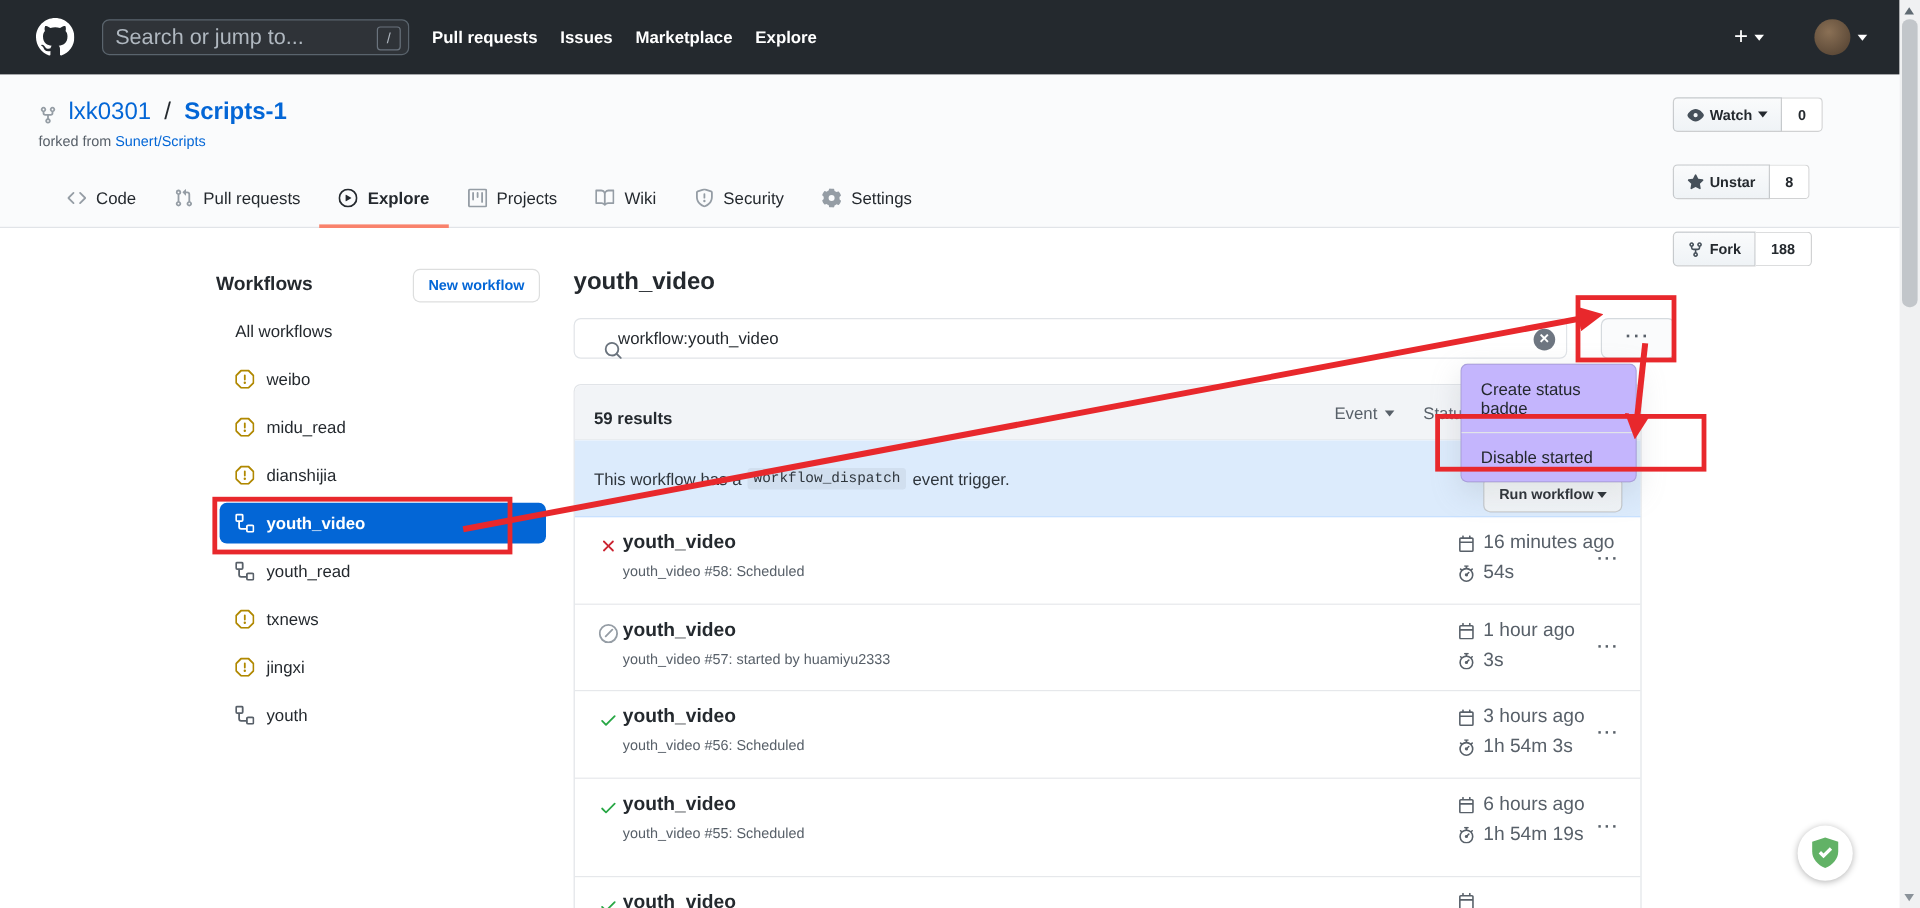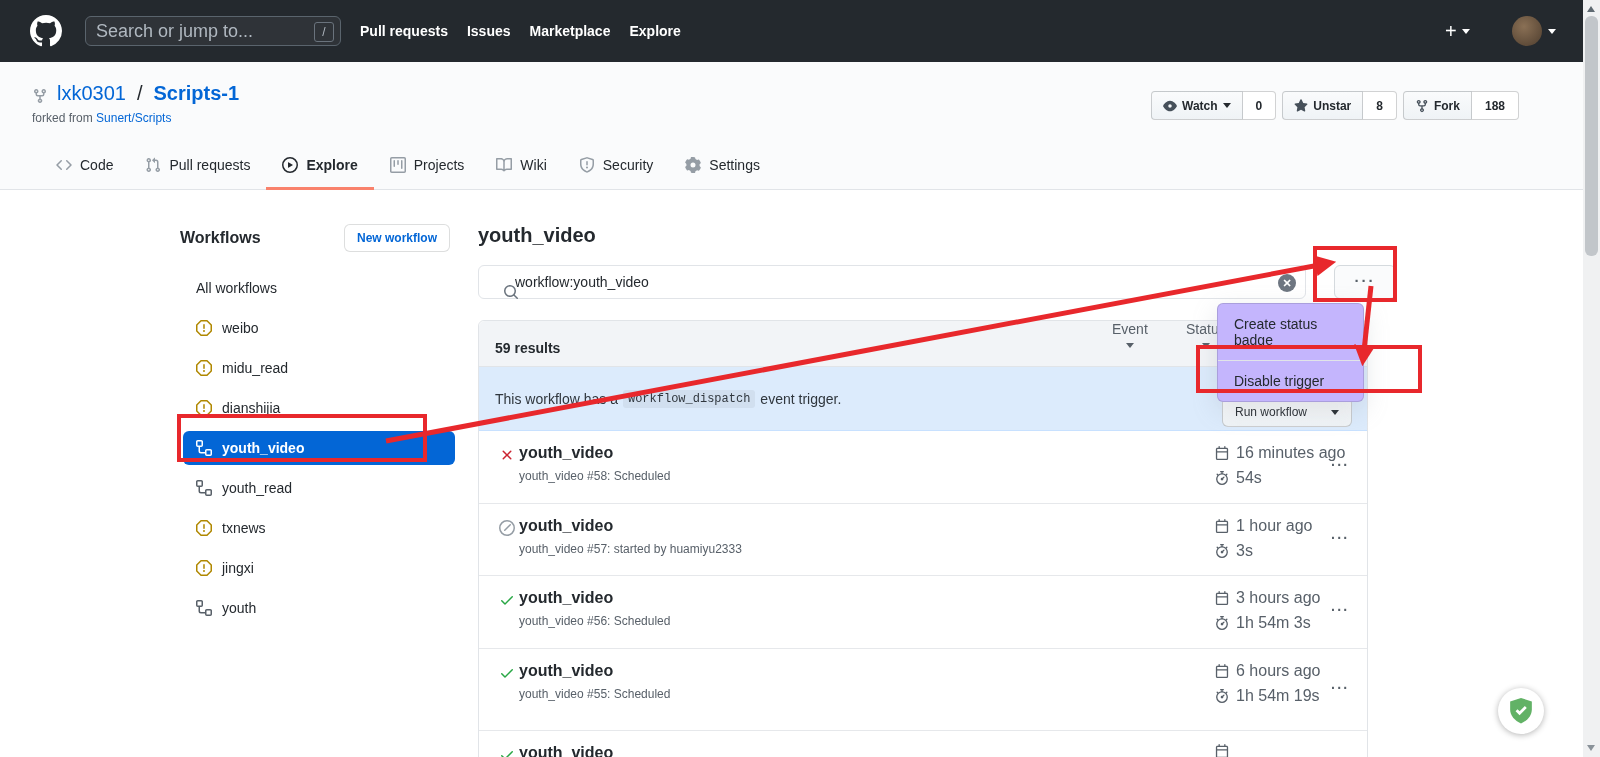--- a/index.html
+++ b/index.html
@@ -27,66 +27,66 @@
   .avatar { width:30px; height:30px; border-radius:50%; background:radial-gradient(circle at 40% 35%, #8a7055, #5d4a38 75%); }
   
   .repo-head { position:absolute; left:0; top:62px; width:1583px; height:128px; background:#fafbfc; border-bottom:1px solid #e1e4e8; z-index:2; }
   .repo-title-row { position:absolute; left:32px; top:20px; display:flex; align-items:center; gap:9px; font-size:20px; }
   .repo-title-row .octicon { color:#959da5; }
   .repo-owner { color:var(--link-blue,#0366d6); cursor:pointer; }
   .repo-sep { color:#24292e; padding:0 2px; }
   .repo-name { color:var(--link-blue,#0366d6); font-weight:700; cursor:pointer; }
   .repo-forked { position:absolute; left:32px; top:49px; font-size:12px; color:#586069; }
   .repo-forked a { color:var(--link-blue,#0366d6); text-decoration:none; cursor:pointer; }
-  .repo-actions { position:absolute; top:29px; right:64px; display:flex; gap:6px; }
+  .repo-actions { position:absolute; top:19px; right:64px; display:flex; gap:27px;flex-direction:column; }
   .action-group { display:flex; height:29px; font-size:12px; font-weight:700; }
   .action-btn { display:flex; align-items:center; gap:5px; padding:0 11px; background:linear-gradient(180deg,#fafbfc,#eff3f6);
     border:1px solid rgba(27,31,35,.2); border-radius:4px 0 0 4px; cursor:pointer; color:#24292e; }
   .action-btn .octicon { color:#46505a; }
   .action-count { display:flex; align-items:center; padding:0 13px; background:#fff; border:1px solid rgba(27,31,35,.2);
     border-left:none; border-radius:0 4px 4px 0; cursor:pointer; }
   .repo-tabs { position:absolute; left:40px; bottom:-1px; height:48px; display:flex; }
   .tab { display:flex; align-items:center; gap:8px; padding:0 16px; font-size:14px; color:#24292e; cursor:pointer; border-bottom:3px solid transparent;text-align:right; }
   .tab .octicon { color:#959da5; }
   .tab.active { font-weight:700; border-bottom-color:var(--tab-underline,#f9826c); }
   .tab.active .octicon { color:#24292e; }
   
   .wf-title { position:absolute; left:180px; top:229px; font-size:16px; font-weight:700; }
   .new-wf-btn { position:absolute; left:344px; top:224px; padding:6px 12px; font-size:12px; font-weight:600;
     color:var(--link-blue,#0366d6); background:#fff; border:1px solid rgba(27,31,35,.15); border-radius:6px; cursor:pointer; }
-  .wf-list { position:absolute; left:183px; top:268px; width:272px; }
+  .wf-list { position:absolute; left:183px; top:256px; width:272px; }
   .wf-item { height:40px; display:flex; align-items:center; gap:10px; padding-left:13px; font-size:14px; color:#24292e; cursor:pointer; }
   .wf-item .octicon { flex:none; }
   .wf-item .warn { color:var(--warning-yellow,#b08800); }
   .wf-item .wfic { color:#586069; }
   .wf-item.sel { height:34px; margin:3px 0; background:var(--accent-blue,#0366d6); color:#fff; border-radius:6px; font-weight:600; }
   .wf-item.sel .wfic { color:#fff; }
   
   .main-title { position:absolute; left:478px; top:224px; font-size:20px; font-weight:700; }
   .wf-search { position:absolute; left:478px; top:265px; width:828px; height:34px; background:#fff; border:1px solid #e1e4e8; border-radius:6px; }
   .wf-search .octicon { position:absolute; left:12px; top:9px; color:#6a737d; }
   .wf-search input { position:absolute; left:36px; top:0; width:740px; height:32px; border:none; outline:none; font-size:14px; color:#24292e;
     font-family:"Liberation Sans",sans-serif; background:transparent; }
   .x-clear { position:absolute; right:9px; top:8px; width:18px; height:18px; border-radius:50%; background:#6e7681; color:#fff;
     font-size:11px; font-weight:700; text-align:center; line-height:18px; cursor:pointer; }
   .kebab-btn { position:absolute; left:1334px; top:265px; width:62px; height:34px; background:#fafbfc; border:1px solid #d5dade; border-radius:6px;
     color:#586069; font-size:15px; font-weight:700; letter-spacing:2px; text-align:center; line-height:30px; cursor:pointer; }
   
   .results-card { position:absolute; left:478px; top:320px; width:890px; height:483px; border:1px solid #e1e4e8; border-radius:6px; background:#fff; z-index:1; }
   .card-head { position:relative; height:46px; background:#f2f4f7; border-bottom:1px solid #e1e4e8; border-radius:6px 6px 0 0; }
   .results-count { position:absolute; left:16px; top:4px; line-height:46px; font-size:14px; font-weight:700; }
-  .filter { position:absolute; top:0; height:46px; display:flex; align-items:center; gap:6px; font-size:14px; color:#586069; cursor:pointer;flex-direction:column; }
+  .filter { position:absolute; top:0; height:46px; display:flex; align-items:center; gap:6px; font-size:14px; color:#586069; cursor:pointer; }
   .filter-event { left:633px; }
   .filter-status { left:707px; }
   .banner { position:relative; height:64px; background:var(--banner-blue,#dcebfc); border-bottom:1px solid #c8e1ff;
     display:flex; align-items:center; padding-left:16px; font-size:14px; color:#2f363d; }
   .banner code { font-family:"Liberation Mono","DejaVu Sans Mono",monospace; font-size:12px; background:rgba(27,31,35,.06);
     padding:2px 5px; border-radius:3px; margin:0 5px; }
-  .run-wf-btn { position:absolute; right:15px; top:30px; height:30px; display:flex; align-items:center; gap:24px; padding:0 12px;
-    font-size:12px; font-weight:400; color:#24292e; background:linear-gradient(180deg,#fafbfc,#eff3f6);
+  .run-wf-btn { position:absolute; right:15px; top:30px; height:30px; display:flex; align-items:center; gap:3px; padding:0 12px;
+    font-size:12px; font-weight:700; color:#24292e; background:linear-gradient(180deg,#fafbfc,#eff3f6);
     border:1px solid rgba(27,31,35,.2); border-radius:6px; cursor:pointer; }
   .run-row { position:relative; border-bottom:1px solid #e6e8eb; }
   .run-row:nth-of-type(1){ height:73px; } .run-row:nth-of-type(2){ height:72px; }
   .run-row:nth-of-type(3){ height:73px; } .run-row:nth-of-type(4){ height:82px; }
   .run-row:nth-of-type(5){ height:73px; }
   .run-status { position:absolute; left:20px; top:15px; }
   .st-failure { color:var(--failure-red,#cb2431); } .st-success { color:var(--success-green,#28a745); } .st-cancelled { color:#959da5; }
   .run-texts { margin-left:40px; padding-top:13px; }
   .run-name { font-size:16px; font-weight:700; color:#24292e; cursor:pointer; }
   .run-sub { margin-top:7px; font-size:12px; color:#586069; }
@@ -432,21 +432,21 @@
               </svg>
               <span></span>
             </div>
           </div>
         </div>
       </div>
   </div>
 
   <div class="dropdown" id="dropdownMenu">
       <div class="item">Create status badge</div>
-      <div class="item">Disable trigger</div>
+      <div class="item">Disable started</div>
     </div>
 
   <div class="anno-box anno-box1"></div>
   <div class="anno-box anno-box2"></div>
   <div class="anno-box anno-box3"></div>
 
   <svg class="arrows" width="1600" height="757" viewBox="0 0 1600 757">
     <defs>
       <marker id="ah" viewBox="0 0 10 10" refX="7" refY="5" markerWidth="4.2" markerHeight="4.2" orient="auto-start-reverse">
         <path d="M0 0 L10 5 L0 10 z" class="anno-fill" fill="#e8282c"></path>

